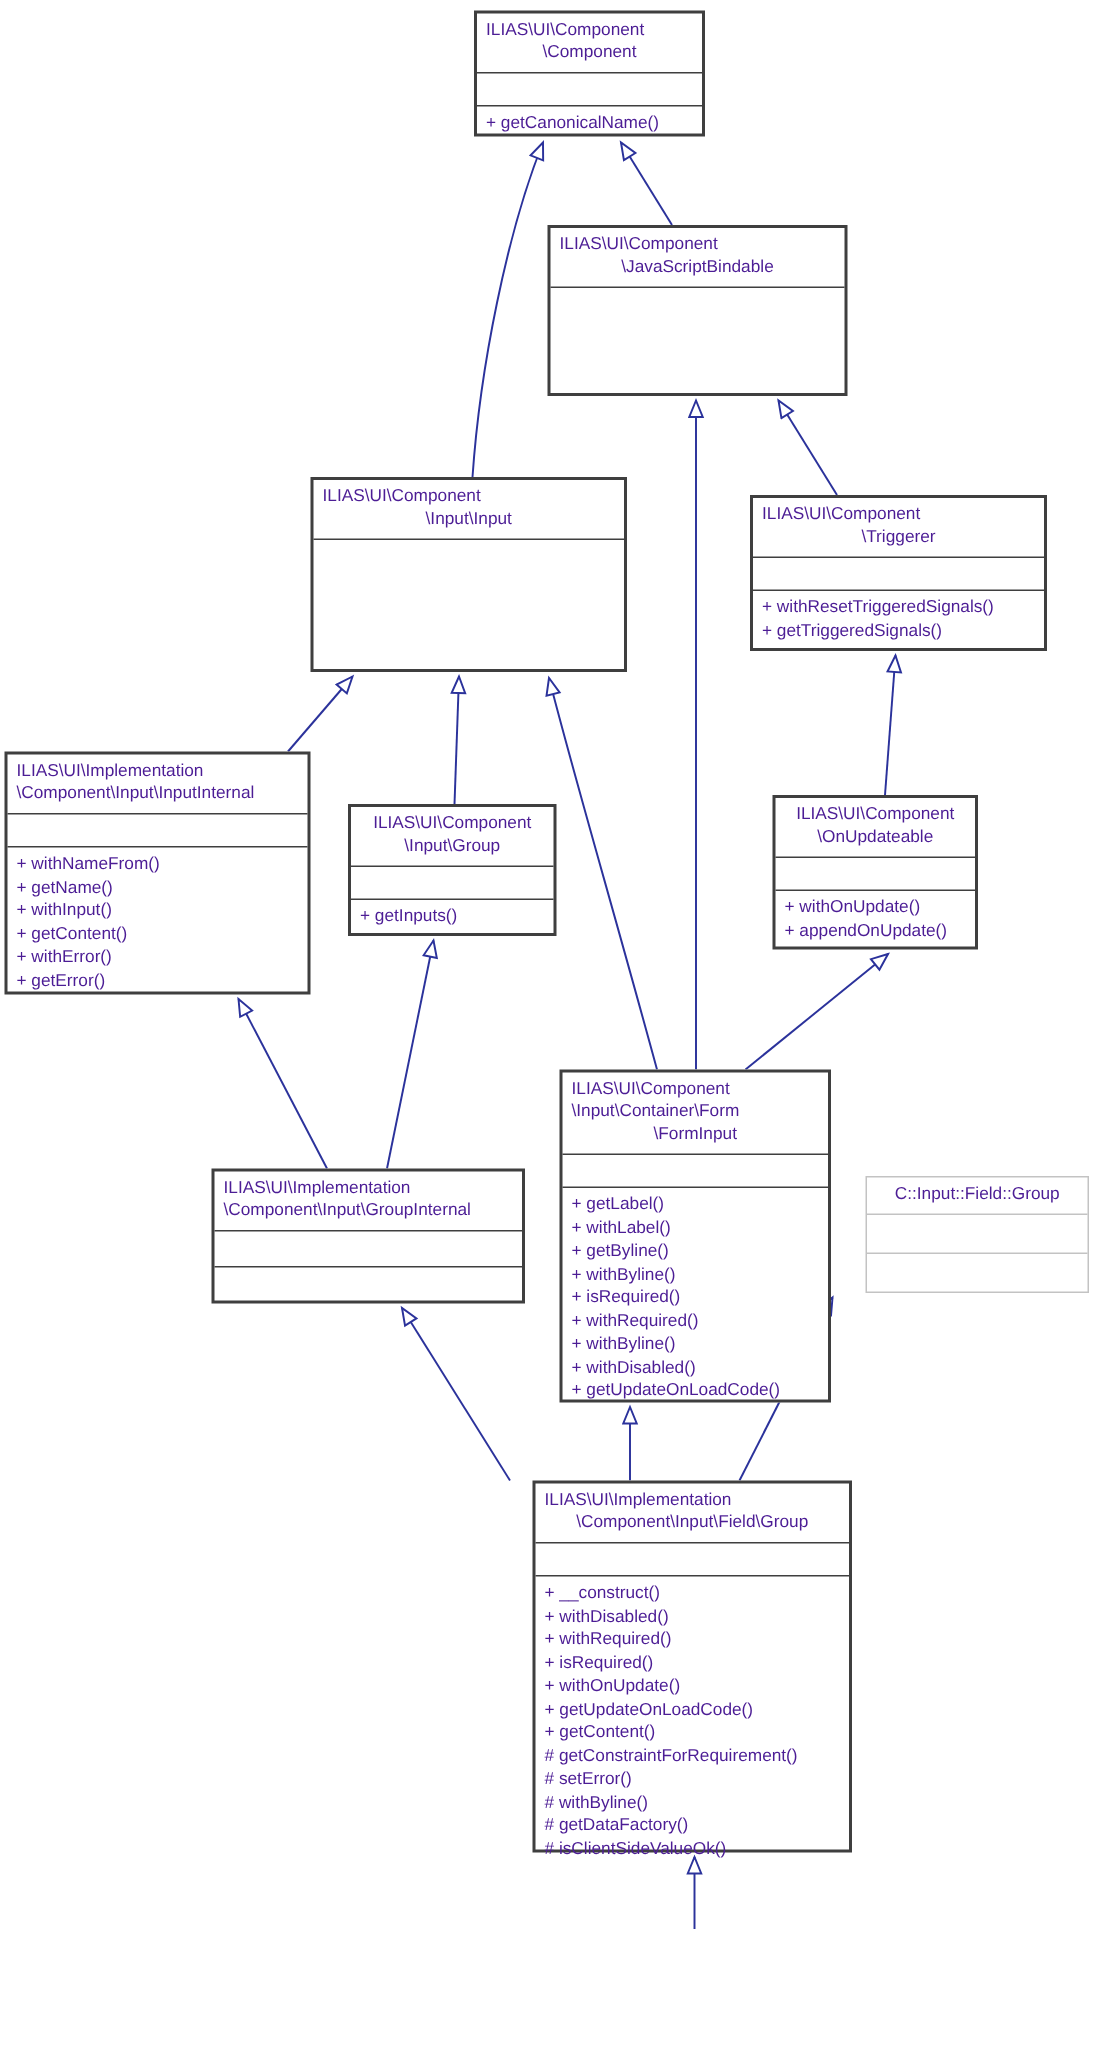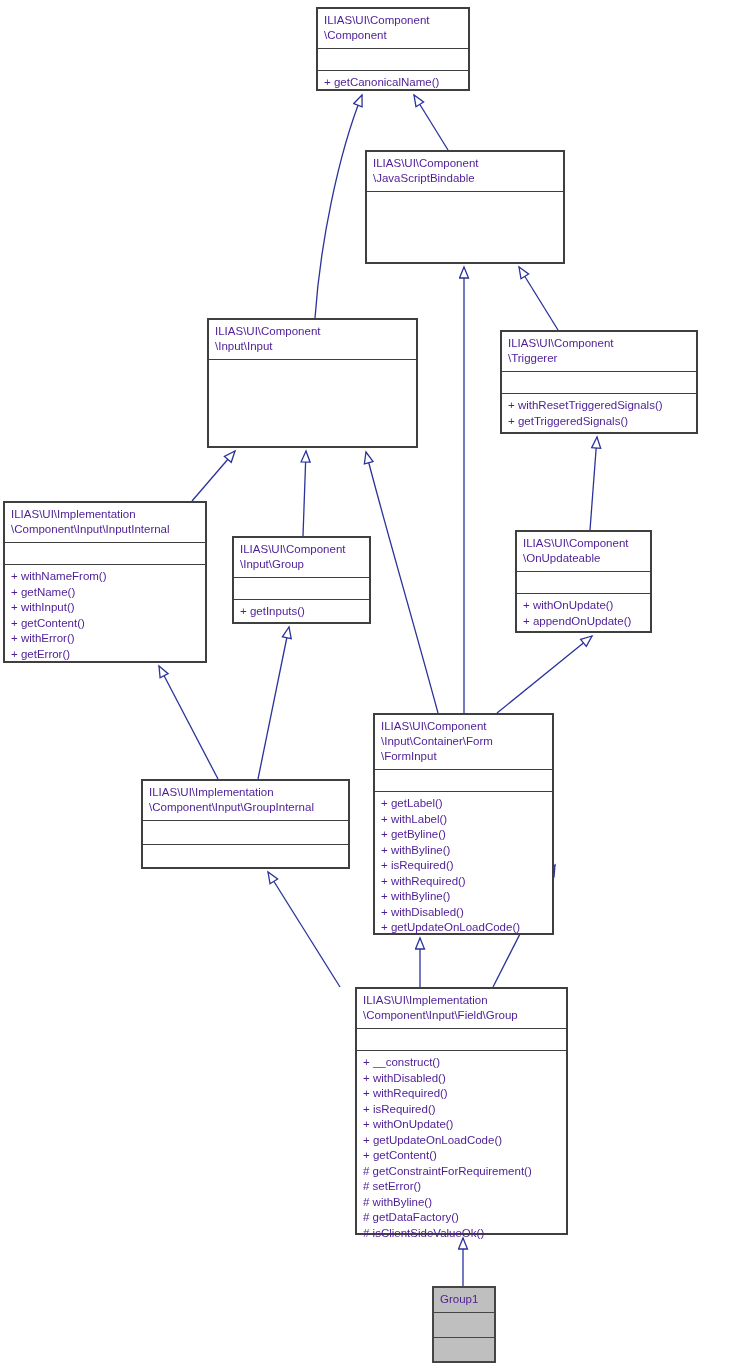--- a/index.html
+++ b/index.html
@@ -9,21 +9,21 @@
     color:#4c1d95;overflow:hidden;
   }
   #edges{position:absolute;left:0;top:0;width:731px;height:1368px;z-index:0;}
   .node{
     position:absolute;background:#ffffff;border:2px solid #3f3f3f;
     box-sizing:border-box;z-index:1;display:flex;flex-direction:column;
     font-size:11.5px;line-height:15px;
   }
   .node .title{padding:4px 6px 5px;border-bottom:1.5px solid #3f3f3f;}
   .node .tl{text-align:left;white-space:nowrap;}
-  .node .tc{text-align:left;white-space:nowrap;}
+  .node .tc{text-align:center;white-space:nowrap;}
   .sec-empty{height:21px;border-bottom:1.5px solid #3f3f3f;flex:0 0 auto;}
   .sec-empty.grow{flex:1 1 auto;height:auto;}
   .sec-empty:last-child{border-bottom:none;}
   .methods{padding:4px 6px 5px;}
   .m{white-space:nowrap;line-height:15.5px;}
   
   .node.ext{border-color:#c3c3c3;border-width:1.5px;}
   .node.ext .title,.node.ext .sec-empty{border-color:#c3c3c3;}
   
   .node.hl{background:#bfbfbf;border-color:#454545;}
@@ -150,20 +150,27 @@
       <div class="m">+ getByline()</div>
       <div class="m">+ withByline()</div>
       <div class="m">+ isRequired()</div>
       <div class="m">+ withRequired()</div>
       <div class="m">+ withByline()</div>
       <div class="m">+ withDisabled()</div>
       <div class="m">+ getUpdateOnLoadCode()</div>
     </div>
   </div>
 
+  <div class="node ext" style="left:577px;top:784px;width:149px;height:78px;">
+    <div class="title">
+      <div class="tc">C::Input::Field::Group</div>
+    </div>
+    <div class="sec-empty grow"></div>
+    <div class="sec-empty grow"></div>
+  </div>
 
   <div class="node" style="left:141px;top:779px;width:209px;height:90px;">
     <div class="title">
       <div class="tl">ILIAS\UI\Implementation</div>
       <div class="tl">\Component\Input\GroupInternal</div>
     </div>
     <div class="sec-empty grow"></div>
     <div class="sec-empty grow"></div>
   </div>
 
@@ -182,21 +189,14 @@
       <div class="m">+ getUpdateOnLoadCode()</div>
       <div class="m">+ getContent()</div>
       <div class="m"># getConstraintForRequirement()</div>
       <div class="m"># setError()</div>
       <div class="m"># withByline()</div>
       <div class="m"># getDataFactory()</div>
       <div class="m"># isClientSideValueOk()</div>
     </div>
   </div>
 
-  <div class="node hl" style="left:432px;top:1286px;width:64px;height:77px;">
-    <div class="title">
-      <div class="tc">Group1</div>
-    </div>
-    <div class="sec-empty grow"></div>
-    <div class="sec-empty grow"></div>
-  </div>
 
 </div>
 
 </body></html>

